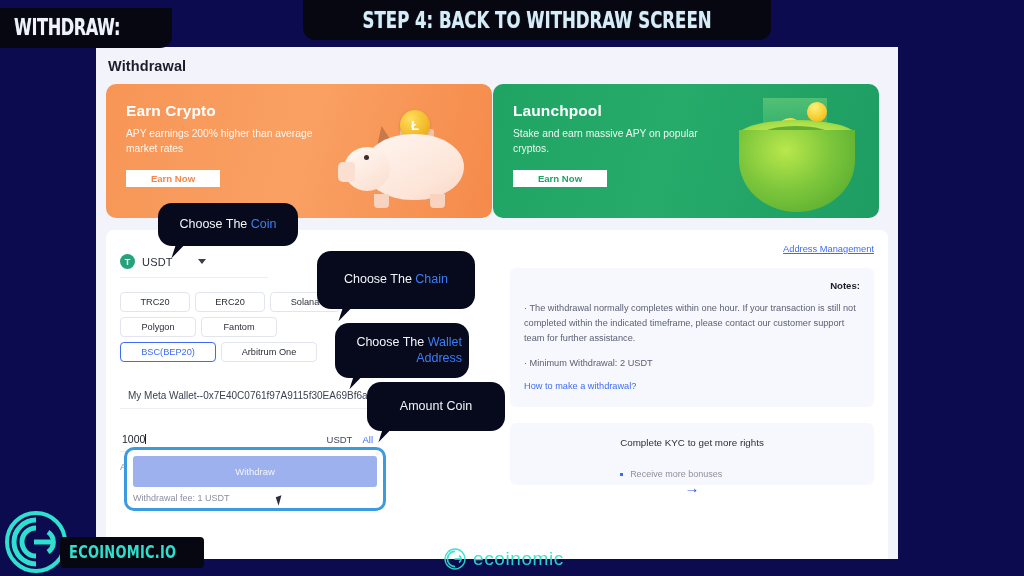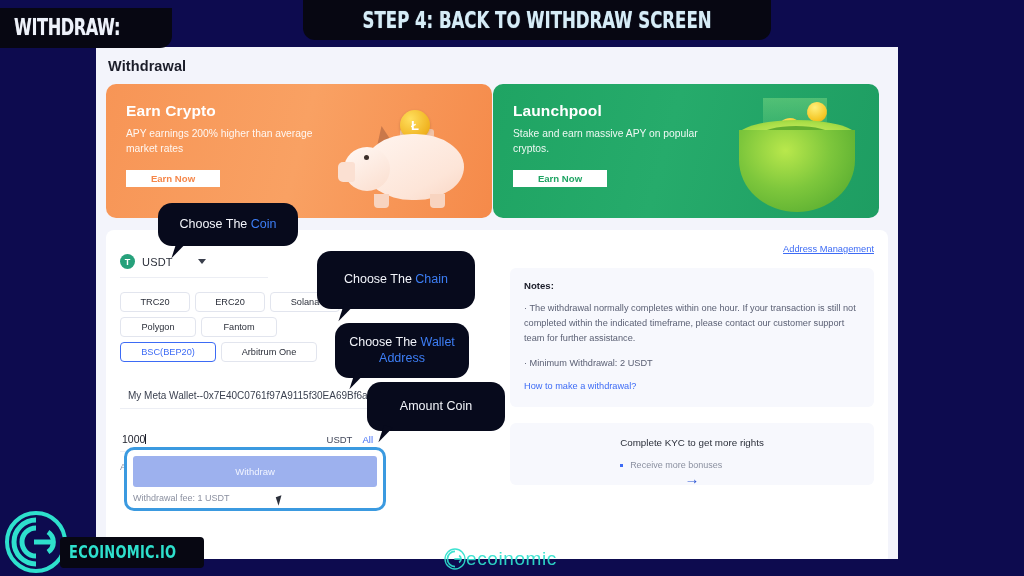--- a/index.html
+++ b/index.html
@@ -200,38 +200,38 @@
     position: absolute; left: 150px; top: 46px; width: 0; height: 0;
     border-left: 6px solid #2b2f3a; border-bottom: 9px solid transparent;
     transform: rotate(-18deg);
   }
 
   
   .addr-mgmt { text-align: right; font-size: 9.3px; color: #3d6bf5; text-decoration: underline; padding-top: 2px;}
   .notes {
     margin-top: 14px; background: #f7f8fd; border-radius: 6px; padding: 12px 14px 14px 14px;
   }
-  .notes h4 { font-size: 9.6px; color: #1b1d29; font-weight: 700; margin-bottom: 10px; }
+  .notes h4 { font-size: 9.6px; color: #1b1d29; font-weight: 700; margin-bottom: 10px; text-align: right; }
   .notes p  { font-size: 9.2px; color: #5b6074; line-height: 1.65; }
   .notes .n2 { margin-top: 9px; }
   .notes a  { display:inline-block; margin-top: 10px; font-size: 9.2px; color: #3d6bf5; }
   .kyc {
     margin-top: 16px; background: #f7f8fd; border-radius: 6px; padding: 14px 16px;
     display: flex; align-items: center; justify-content: space-between; height: 62px; flex-direction: column;
   }
   .kyc .t { font-size: 9.8px; color: #2b2f3a; }
-  .kyc .s { font-size: 9px; color: #8b90a0; margin-top: 12px; padding-left: 10px; position: relative; }
+  .kyc .s { font-size: 9px; color: #8b90a0; margin-top: 21px; padding-left: 10px; position: relative; }
   .kyc .s:before { content:""; position:absolute; left:0; top:4px; width:3px;height:3px;background:#3d6bf5; }
   .arrow { color: #2b55d4; font-size: 15px; }
 
   
   .tip {
     position: absolute; background: #070a1c; color: #f2f4fa; border-radius: 14px;
     font-size: 12.5px; z-index: 30; display:flex; align-items:center; justify-content:center;
-    text-align: center; line-height: 1.25; padding: 8px 7px;
+    text-align: right; line-height: 1.25; padding: 8px 7px;
   }
   .tip .hl { color: #3d7ef5; }
   .tip:after {
     content: ""; position: absolute; width: 0; height: 0;
     border-left: 9px solid #070a1c; border-bottom: 18px solid transparent;
   }
   #tip-coin   { left: 158px; top: 203px; width: 140px; height: 43px; }
   #tip-coin:after   { left: 16px; bottom: -14px; transform: rotate(18deg); }
   #tip-chain  { left: 317px; top: 251px; width: 158px; height: 58px; }
   #tip-chain:after  { left: 24px; bottom: -14px; transform: rotate(18deg); }
@@ -246,21 +246,21 @@
   .brand .wordmark {
     background: #070712; border-radius: 4px; padding: 5px 9px 6px 9px; margin-left: -8px; margin-bottom: 6px;
   }
   .brand .wordmark span {
     font-family: "DejaVu Sans Condensed", "Liberation Sans Narrow", "Liberation Sans", sans-serif;
     font-weight: 700; font-size: 17px; color: #2ee0cd; letter-spacing: .3px;
     transform: scaleX(0.85); display:inline-block; transform-origin:left center; white-space: nowrap;
   }
   .watermark {
     position: absolute; left: 444px; bottom: 6px; z-index: 45;
-    display: flex; align-items: center; opacity: .92;
+    display: flex; align-items: center; gap: 7px; opacity: .92;
   }
   .watermark span {
     font-size: 19px; color: #2ee0cd; letter-spacing: .6px; font-weight: 400;
   }
 </style>
 </head>
 <body>
 
 <div class="top-strip">
   <div class="tag-left">

